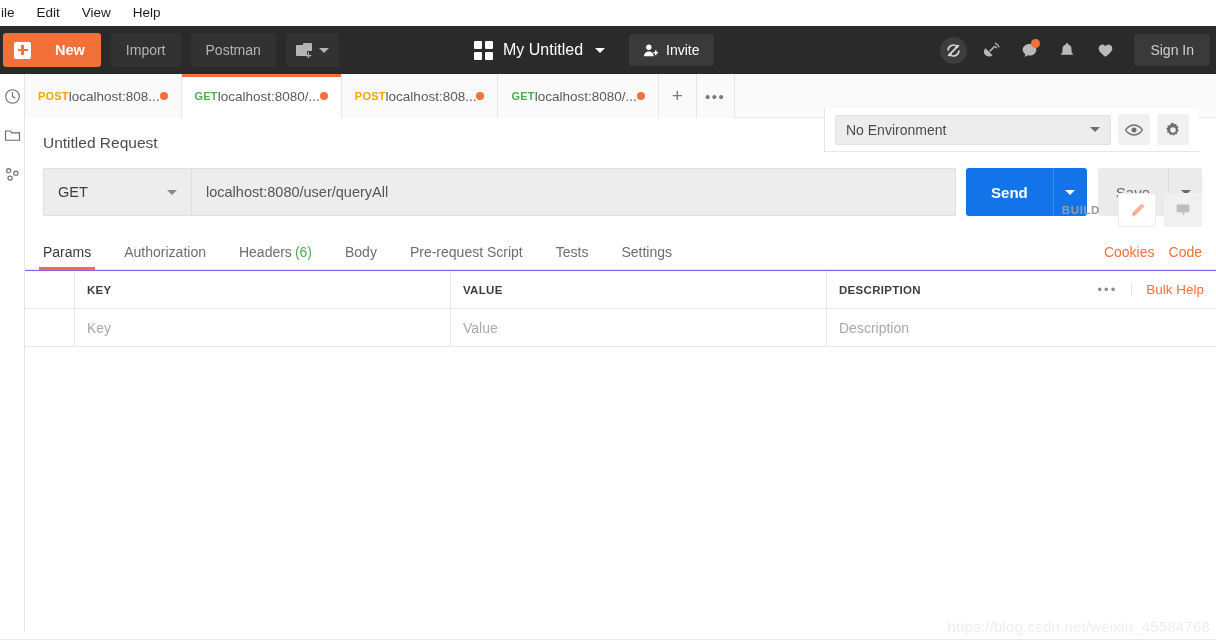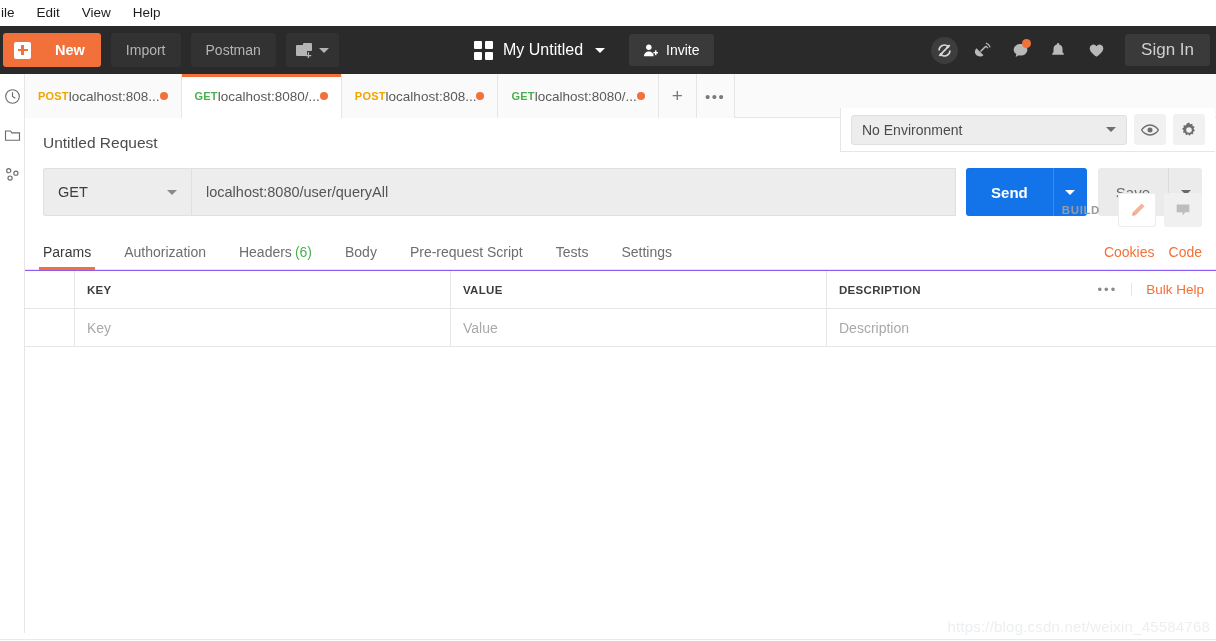--- a/index.html
+++ b/index.html
@@ -86,21 +86,21 @@
   .tb-right { position:absolute; right:6px; display:flex; align-items:center; gap:4px; }
   .ico-btn {
     width:34px; height:34px; display:flex; align-items:center; justify-content:center;
     position:relative; color:#b9b9b9;
   }
   .sync-circle {
     width:27px; height:27px; border-radius:50%; background:#3d3d3d;
     display:flex; align-items:center; justify-content:center; position:relative;
   }
   .btn-signin {
-    background:#3a3a3a; color:#cfcfcf; font-size:17px; height:32px;
+    background:#3a3a3a; color:#cfcfcf; font-size:14px; height:32px;
     padding:0 16px; border-radius:3px; display:flex; align-items:center; margin-left:8px;
   }
   .dot-badge {
     position:absolute; width:9px; height:9px; border-radius:50%; background:#f2703a;
     top:6px; right:6px;
   }
 
   
   .body-wrap { display:flex; height:559px; }
   .left-rail {
@@ -452,21 +452,21 @@
                 <span class="ph">Description</span>
               </div>
             </div>
           </div>
         </div>
       </div>
 
     </div>
   </div>
 
-  <div style="position:absolute; right:0; top:108px; width:376px;">
+  <div style="position:absolute; right:16px; top:108px; width:376px;">
     <div class="env-zone">
       <div class="env-select">
         <span>No Environment</span>
         <span class="caret-down" style="color:#6e6e6e;"></span>
       </div>
       <div class="env-sq">
         <svg width="18" height="14" viewBox="0 0 20 14">
           <path d="M10 1.4C5.3 1.4 1.6 5.1.7 7c.9 1.9 4.6 5.6 9.3 5.6S18.4 8.9 19.3 7c-.9-1.9-4.6-5.6-9.3-5.6z" fill="none" stroke="#6e6e6e" stroke-width="1.5"></path>
           <circle cx="10" cy="7" r="2.8" fill="#6e6e6e"></circle>
         </svg>

